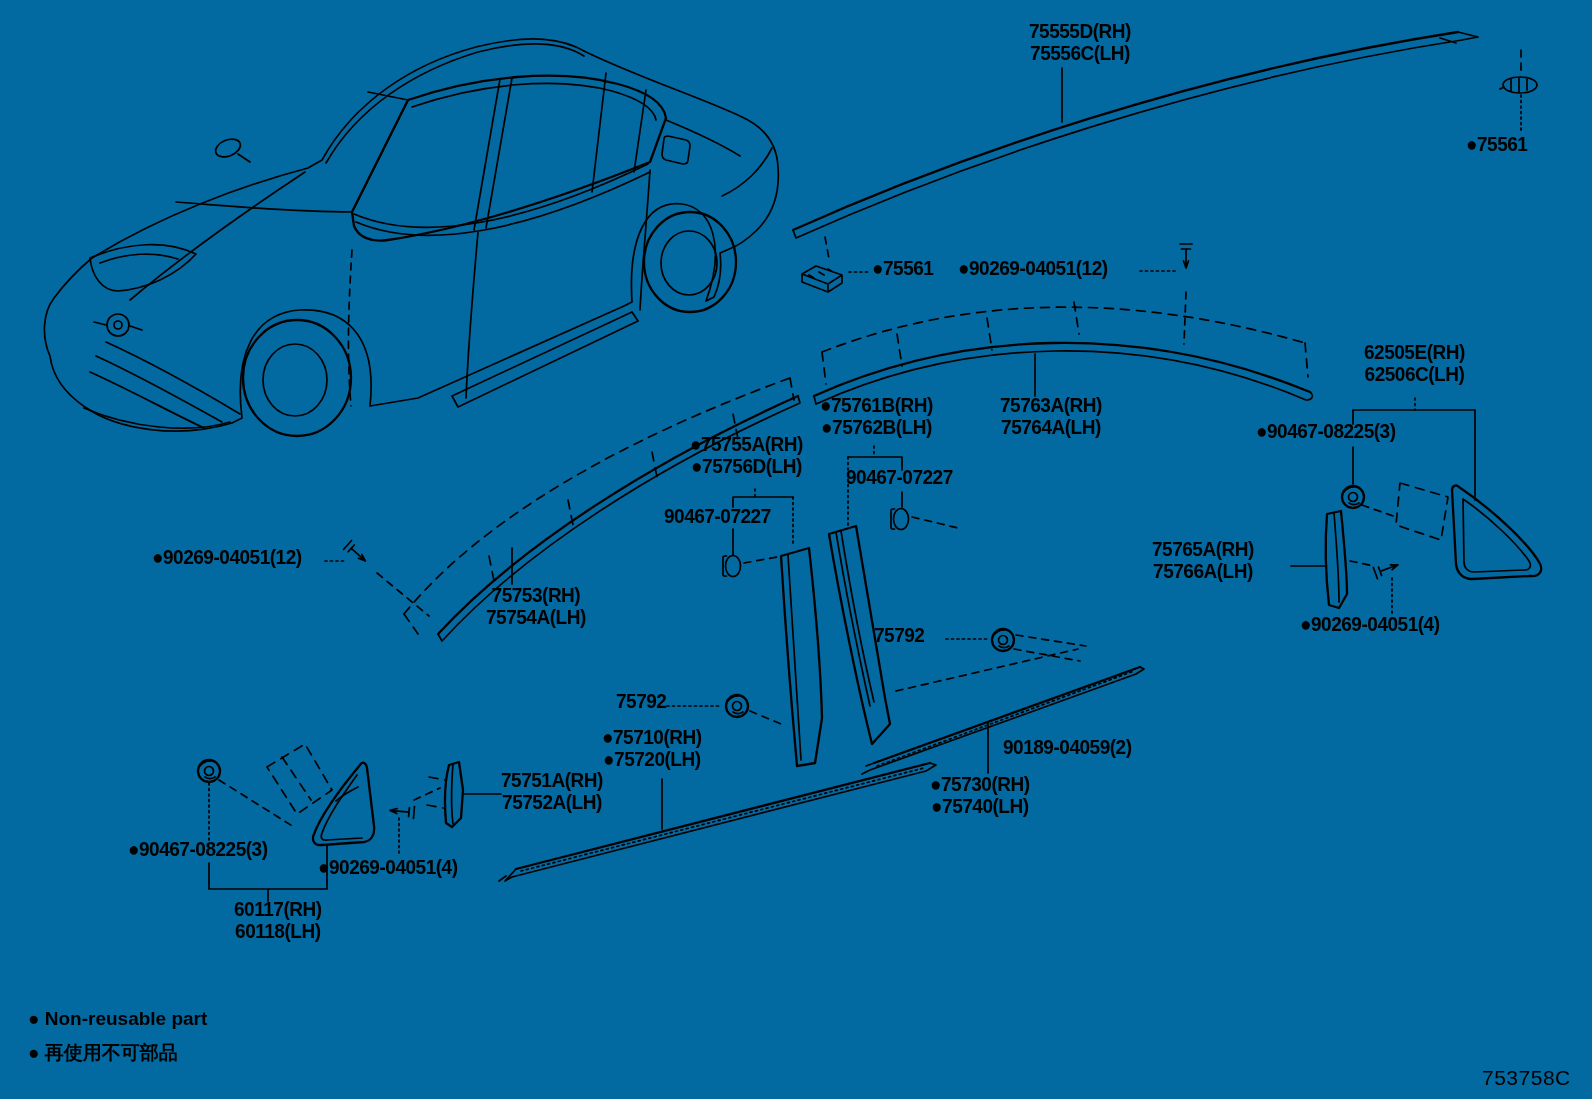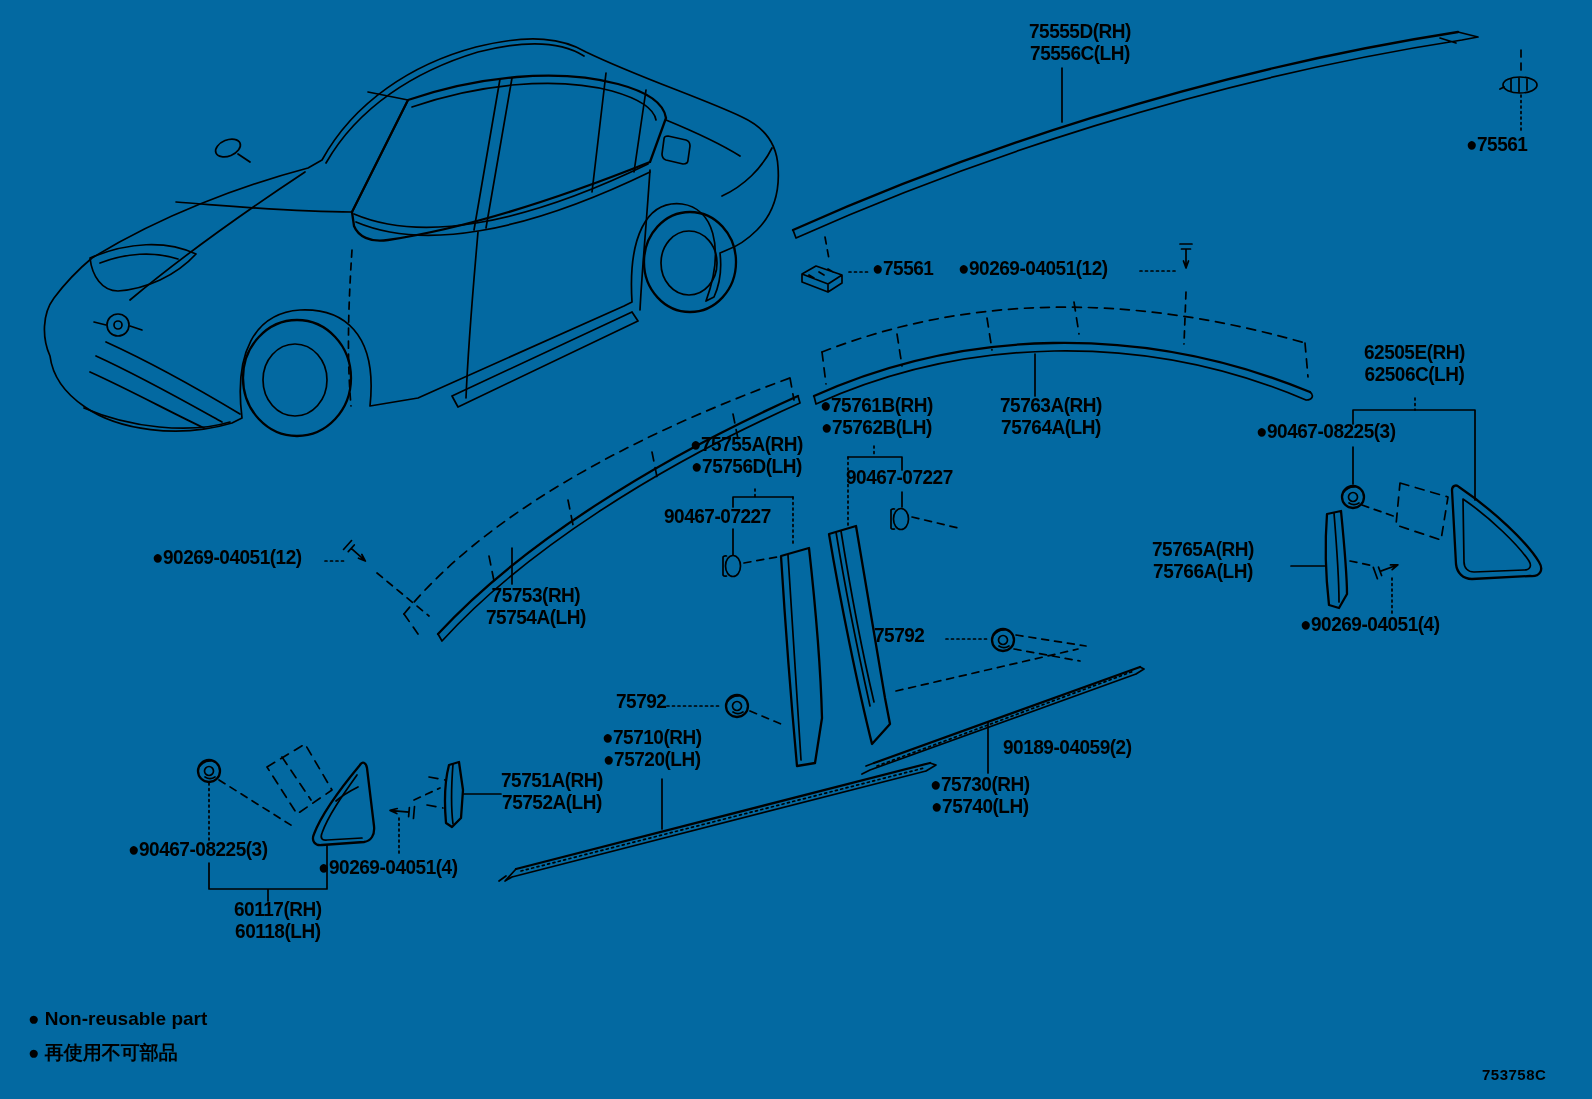--- a/index.html
+++ b/index.html
@@ -1,21 +1,21 @@
 <!DOCTYPE html>
 <html><head>
 <meta charset="utf-8">
 <style>
   html,body{margin:0;padding:0;background:#fff;}
   #page{position:relative;width:1592px;height:1099px;background:#0369a1;overflow:hidden;
         font-family:"Liberation Sans",sans-serif;text-align:center;}
   svg.art{position:absolute;left:0;top:0;}
   .lbl{position:absolute;color:#000;font-weight:bold;font-size:20px;line-height:22px;
        letter-spacing:-0.5px;white-space:pre-line;transform:scaleX(0.95);transform-origin:left top;}
-  .code{position:absolute;color:#000;font-weight:bold;font-size:15px;letter-spacing:0.5px;}
+  .code{position:absolute;color:#000;font-weight:normal;font-size:21px;letter-spacing:0.5px;}
   .legend{position:absolute;color:#000;font-weight:bold;font-size:19px;letter-spacing:0;margin-top:28px;}
   
   .ln{stroke:#000;stroke-width:1.7;fill:none;stroke-linecap:round;stroke-linejoin:round;}
   .ln2{stroke:#000;stroke-width:2.3;fill:none;stroke-linecap:round;stroke-linejoin:round;}
   .dash{stroke-dasharray:9 7;}
   .dsh2{stroke-dasharray:7 6;}
   .dot{stroke-dasharray:2 3.5;}
 </style>
 </head>
 <body>

